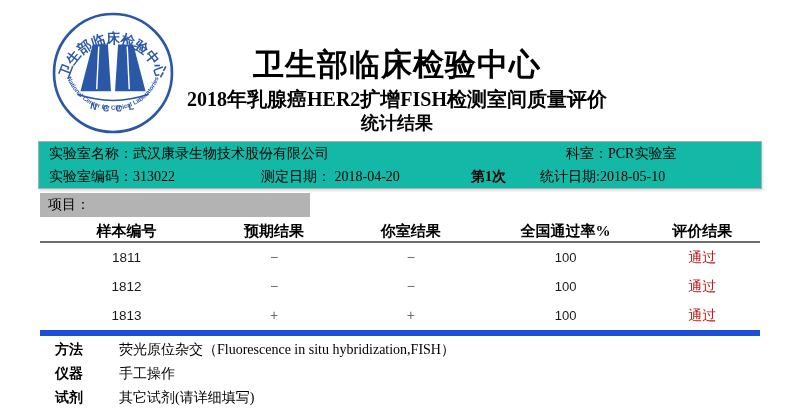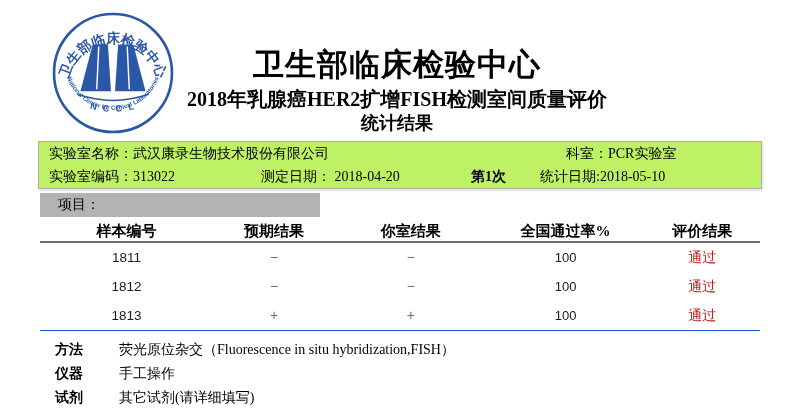--- a/index.html
+++ b/index.html
@@ -16,44 +16,44 @@
   
   .title-block{position:absolute;left:12px;top:46px;width:770px;text-align:center;}
   .org-title{font-size:31px;font-weight:bold;line-height:38px;letter-spacing:1px;}
   .sub-title{font-size:20px;font-weight:bold;line-height:23px;margin-top:4px;}
   .sub-title2{font-size:18px;font-weight:bold;line-height:21px;margin-top:2px;}
   
   .info-box{
     position:absolute;left:38px;top:141px;width:722px;height:46px;
     border:1px solid #aeaeae;font-size:14px;
     box-shadow:1px 2px 2px rgba(0,0,0,0.12);
-    background:#bef264;
+    background:#14b8a6;
   }
   .info-line{position:relative;height:22px;line-height:22px;margin-top:1px;}
   .info-item{position:absolute;white-space:nowrap;}
   
   .project-bar{
     position:absolute;left:40px;top:193px;width:262px;height:24px;
-    background:#b3b3b3;display:flex;align-items:center;padding-left:18px;
+    background:#b3b3b3;display:flex;align-items:center;padding-left:8px;
   }
   .project-label{font-size:14px;}
   .project-name{font-size:16px;font-weight:bold;margin-left:2px;}
   
   .rtable{position:absolute;left:40px;top:221px;width:720px;}
   .thead{
     display:grid;grid-template-columns:24% 17% 21% 22% 16%;
     font-weight:bold;font-size:15px;text-align:center;
     height:20px;line-height:20px;
     border-bottom:2px solid #6f6f6f;
   }
   .trow{
     display:grid;grid-template-columns:24% 17% 21% 22% 16%;
     font-size:14px;text-align:center;height:29px;line-height:29px;
   }
-  .tbody{border-bottom:1px solid #1d4ed8;}
+  .tbody{border-bottom:6px solid #1d4ed8;}
   .cell-sample{color:#1a1a1a;font-family:"Liberation Sans","DejaVu Sans",sans-serif;font-size:13.5px;}
   .cell-sign{color:#6e6e6e;font-family:"Liberation Sans","DejaVu Sans",sans-serif;}
   .cell-rate{color:#1a1a1a;font-family:"Liberation Sans","DejaVu Sans",sans-serif;font-size:13px;}
   .cell-eval{color:#b91c1c;}
   
   .footer{position:absolute;left:55px;top:338px;width:700px;font-size:14px;}
   .f-row{display:flex;height:24px;line-height:24px;}
   .f-label{font-weight:bold;width:42px;flex:0 0 42px;}
   .f-value{margin-left:22px;white-space:nowrap;}
 </style>

